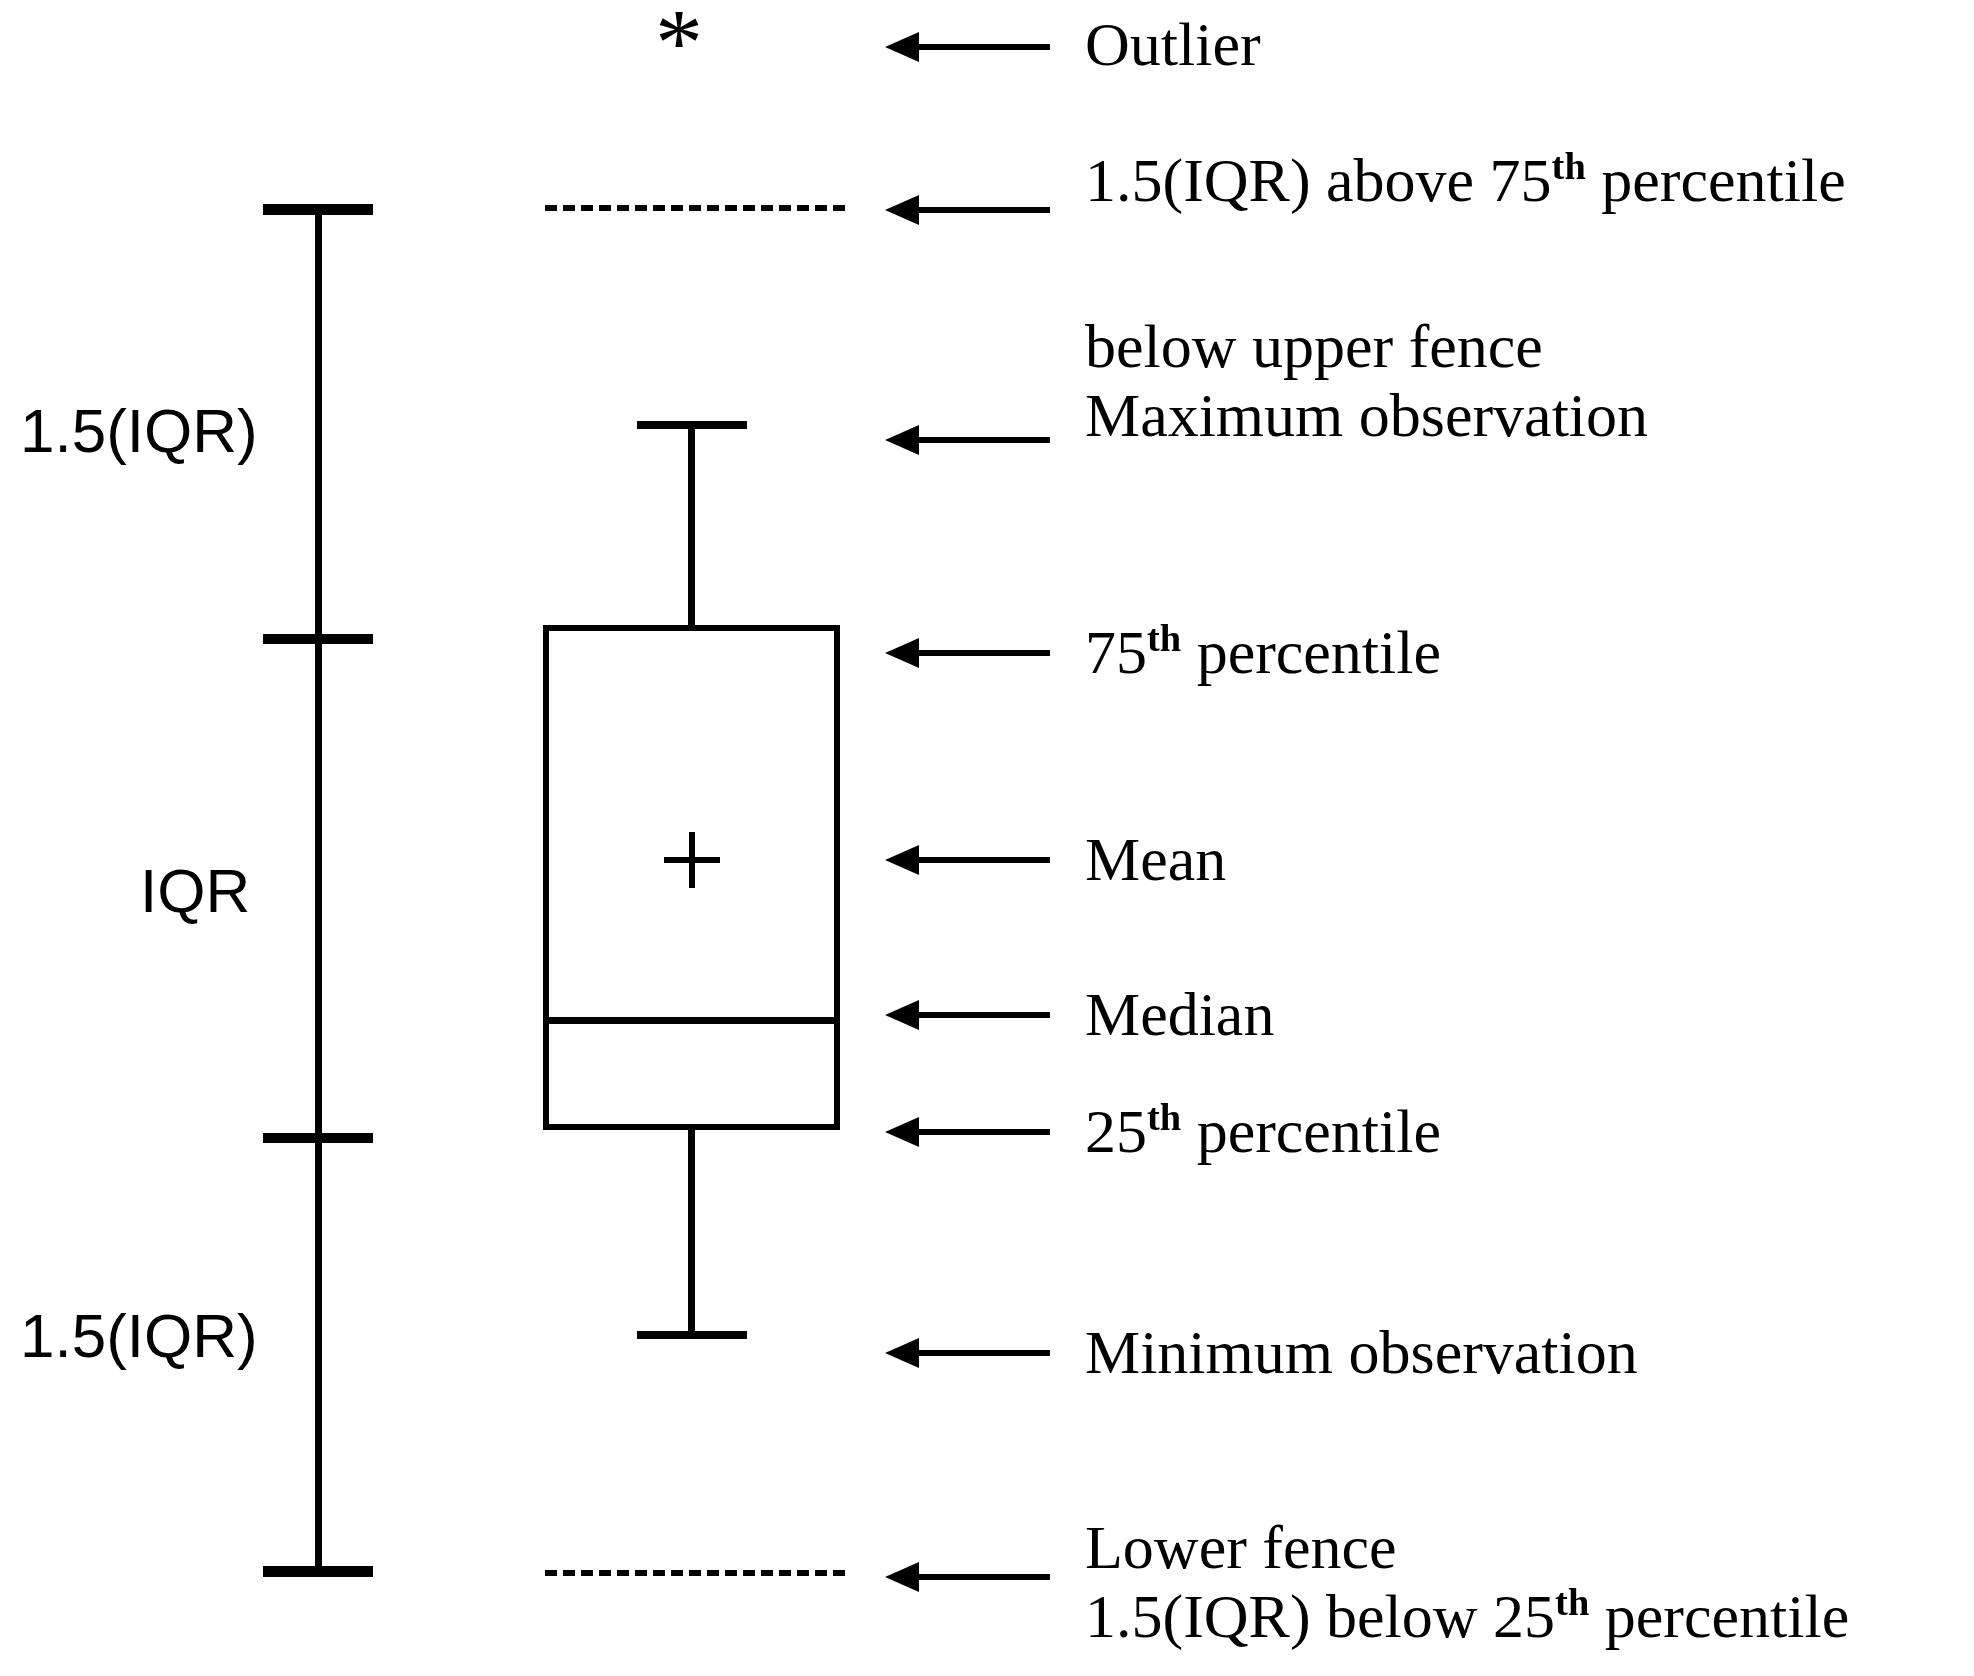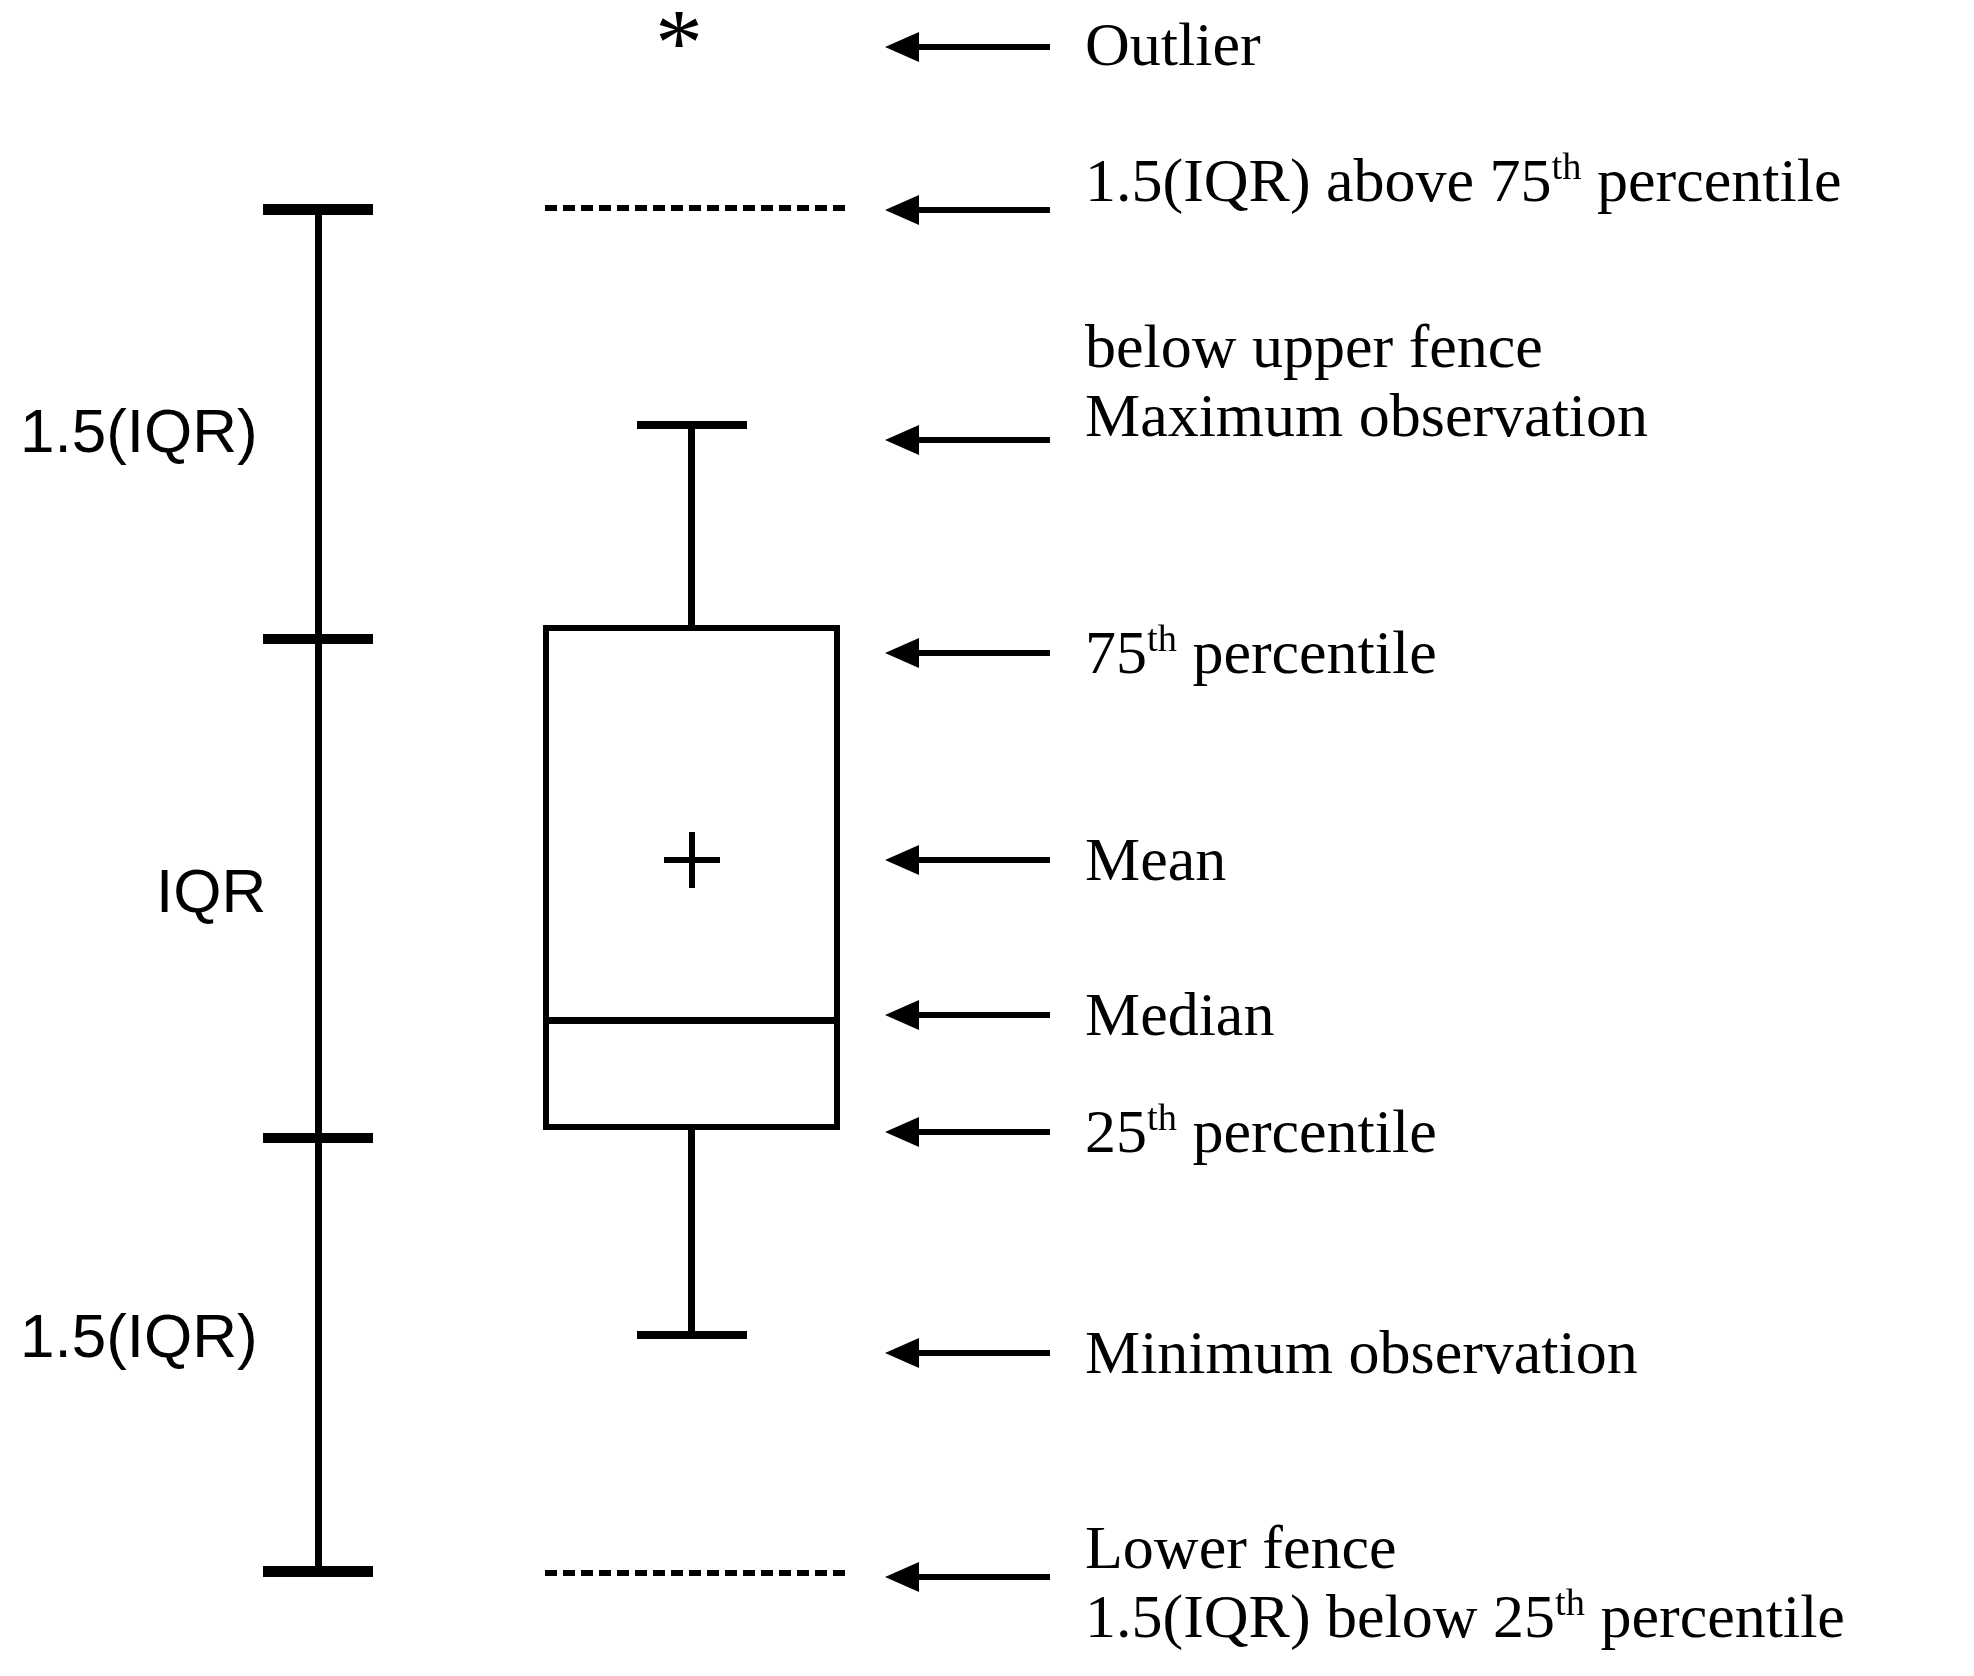--- a/index.html
+++ b/index.html
@@ -107,37 +107,38 @@
     font-family: "Liberation Serif", "DejaVu Serif", serif;
     font-size: 62px;
     line-height: 1.12;
     white-space: nowrap;
     color: #000000;
   }
   .callout-text sup {
     font-size: 0.62em;
     vertical-align: super;
     line-height: 0;
+    font-weight: bold;
   }
 </style>
 </head>
 <body>
 
 <div id="stage">
 
   <div class="ruler-spine" style="left:315px; top:207px; width:7px; height:1368px;"></div>
 
   <div class="ruler-tick" style="left:263px; top:204px; width:110px; height:11px;"></div>
   <div class="ruler-tick" style="left:263px; top:634px; width:110px; height:10px;"></div>
   <div class="ruler-tick" style="left:263px; top:1133px; width:110px; height:10px;"></div>
   <div class="ruler-tick" style="left:263px; top:1566px; width:110px; height:11px;"></div>
 
   <div class="range-label" style="left:20px; top:400px;">1.5(IQR)</div>
 
-  <div class="range-label" style="left:156px; top:860px;text-align:center;">IQR</div>
+  <div class="range-label" style="left:140px; top:860px;text-align:center;">IQR</div>
 
   <div class="range-label" style="left:20px; top:1305px;">1.5(IQR)</div>
 
   <div class="bp-outlier" style="left:655px; top:-5px;">*</div>
 
   <div class="bp-fence" style="left:545px; top:205px; width:300px;"></div>
 
   <div class="bp-line" style="left:637px; top:421px; width:110px; height:8px;"></div>
 
   <div class="bp-line" style="left:688px; top:421px; width:7px; height:210px;"></div>

